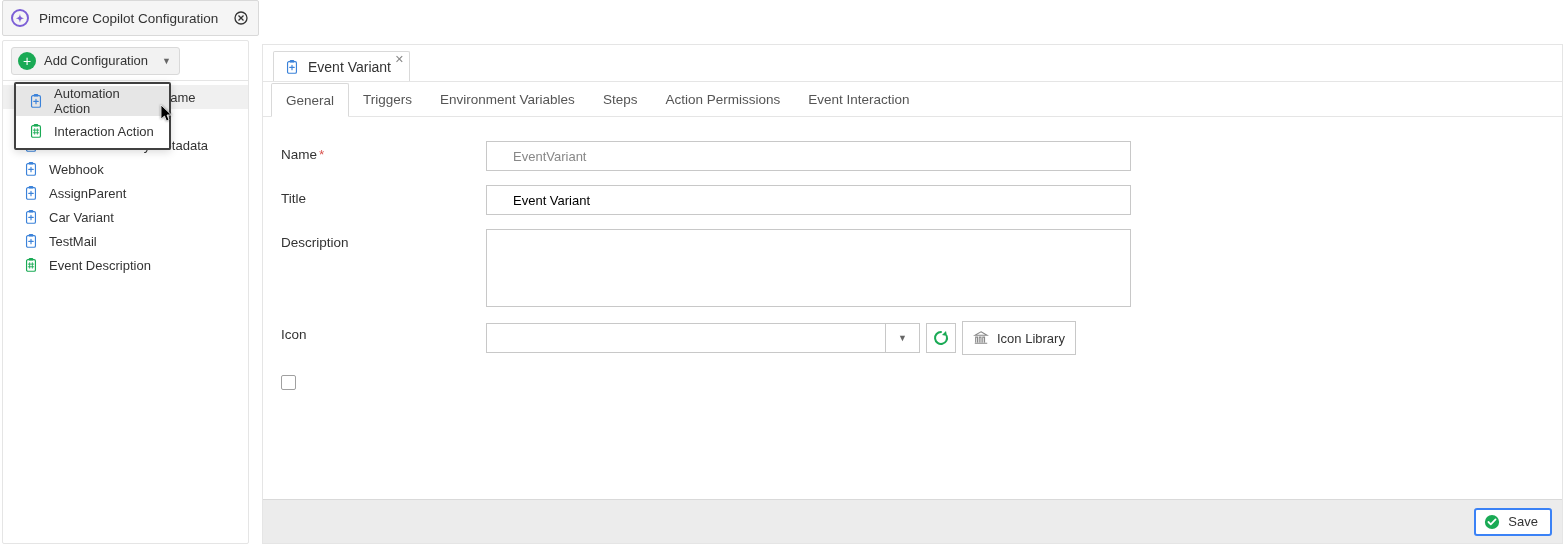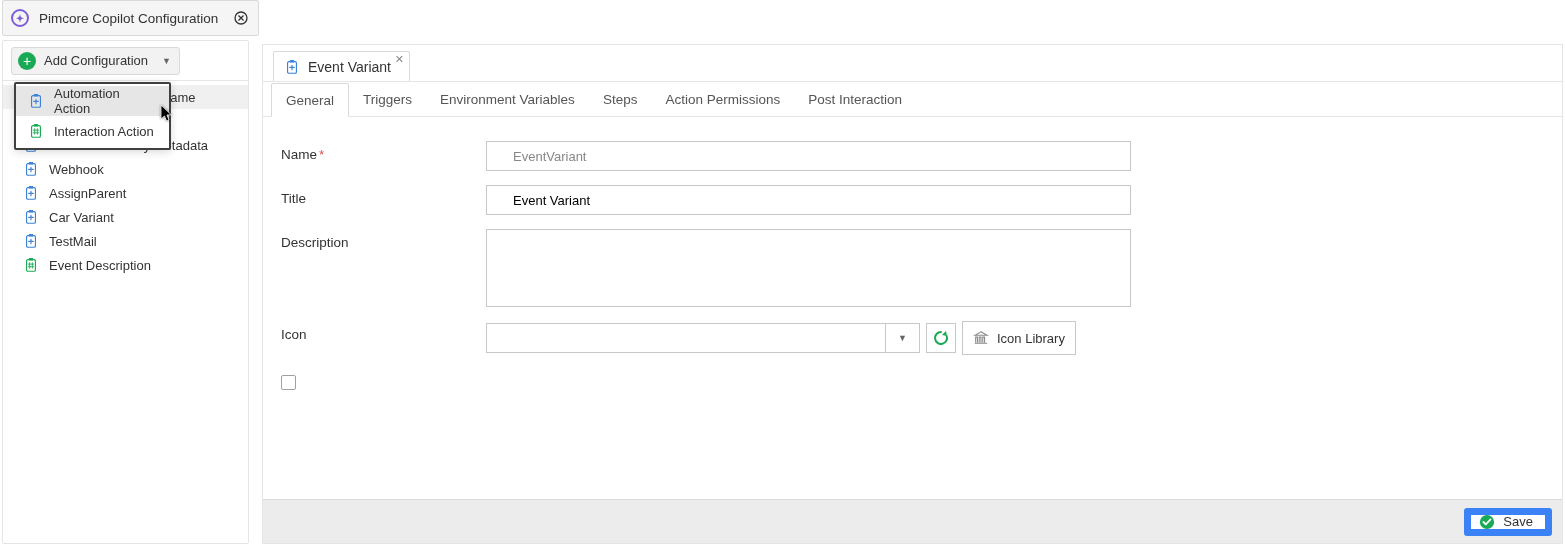--- a/index.html
+++ b/index.html
@@ -55,21 +55,21 @@
   .textarea { width:645px; height:78px; border:1px solid #c8c8c8; padding:6px 10px; font-size:13px; resize:none; background:#fff;}
   .icon-combo { display:flex; align-items:center;}
   .combo { width:400px; height:30px; border:1px solid #c8c8c8; background:#fff;}
   .combo-trigger { width:34px; height:30px; border:1px solid #c8c8c8; border-left:none; display:flex; align-items:center; justify-content:center; cursor:pointer; color:#666; font-size:9px;}
   .refresh-btn { width:30px; height:30px; border:1px solid #c8c8c8; margin-left:6px; display:flex; align-items:center; justify-content:center; cursor:pointer;}
   .lib-btn { height:30px; border:1px solid #c8c8c8; margin-left:6px; display:flex; align-items:center; padding:16px 10px; cursor:pointer;}
   .lib-btn .lib-icon { width:16px; height:16px; margin-right:8px;}
   .checkbox { width:15px; height:15px; border:1px solid #a0a0a0; border-radius:2px; background:#fff; margin-top:6px;}
 
   .footer { position:absolute; left:0; right:0; bottom:0; height:44px; background:#ececec; border-top:1px solid #d9d9d9; display:flex; align-items:center; justify-content:flex-end; padding-right:10px;}
-  .save-btn { height:28px; border:7px solid #3b82f6; background:#fff; border-radius:3px; display:flex; align-items:center; padding:0 12px 0 8px; cursor:pointer;}
+  .save-btn { height:28px; border:2px solid #3b82f6; background:#fff; border-radius:3px; display:flex; align-items:center; padding:0 12px 0 8px; cursor:pointer;}
   .save-btn .save-icon { width:16px; height:16px; margin-right:8px;}
   .save-btn .save-label { color:#333; font-size:13px;}
 </style>
 </head>
 <body>
 
 <svg width="0" height="0" style="position:absolute">
   <defs>
     <g id="clip-blue">
       <rect x="4" y="3" width="10" height="13" rx="1.5" fill="none" stroke="#3b82d9" stroke-width="1.3"></rect>
@@ -206,21 +206,21 @@
       <div class="itab">
           <span>Environment Variables</span>
         </div>
       <div class="itab">
           <span>Steps</span>
         </div>
       <div class="itab">
           <span>Action Permissions</span>
         </div>
       <div class="itab">
-          <span>Post Interaction</span>
+          <span>Event Interaction</span>
         </div>
     </div>
 
     <div class="form-area">
       <div class="form-row">
         <div class="form-label"><span>Name</span><span class="req">*</span></div>
         <input class="text-input" disabled="" value="EventVariant" style="">
       </div>
       <div class="form-row">
         <div class="form-label">Title</div>

